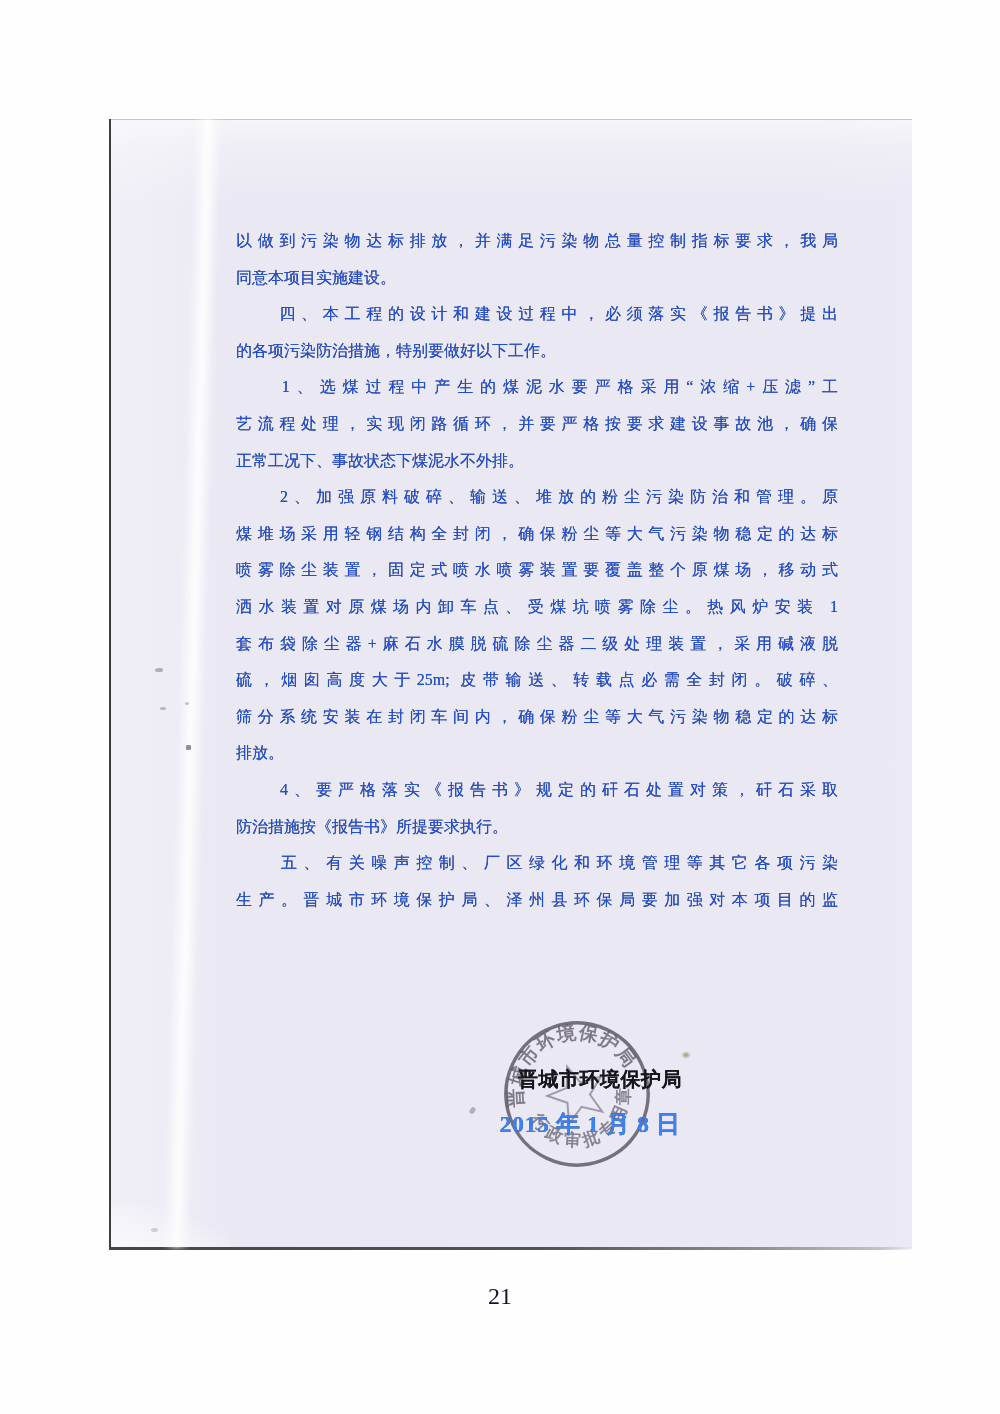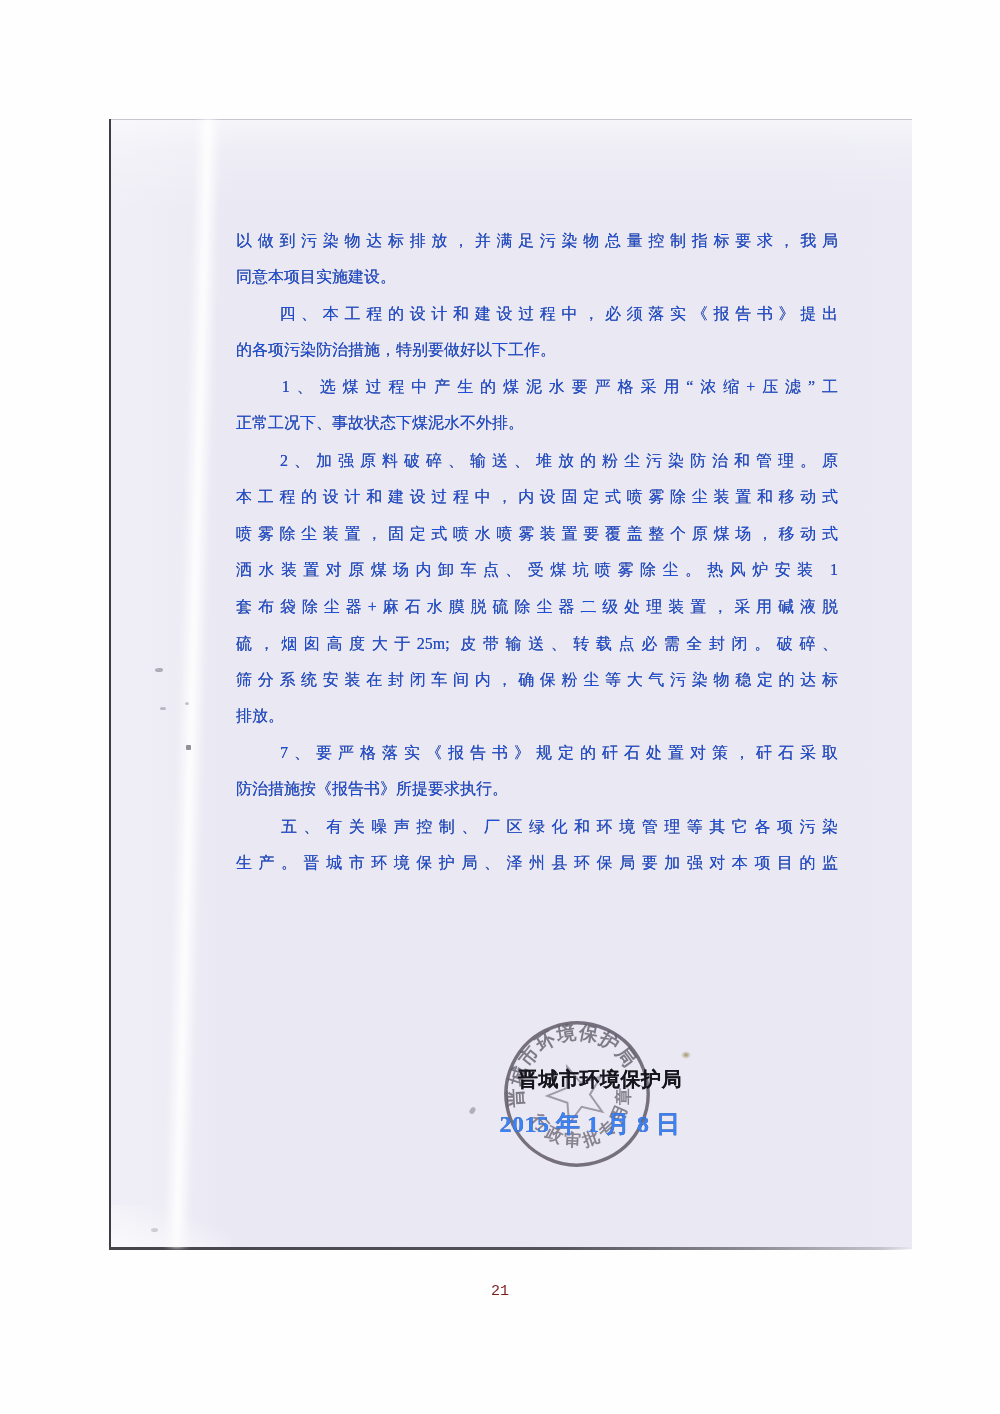--- a/index.html
+++ b/index.html
@@ -41,41 +41,41 @@
   .text-block{
     position:absolute;left:236px;top:223px;width:602px;
     color:#1d4ed8;font-size:16px;
     text-shadow:0 0 .4px rgba(43,40,48,.75);
   }
   .line{
     line-height:36.6px;height:36.6px;overflow:hidden;
     white-space:pre-wrap;
     text-align:justify;text-align-last:justify;
   }
-  .line.endp{text-align-last:left;font-family:Liberation Mono, monospace;}
+  .line.endp{text-align-last:left;}
   
   .sig-issuer{
     position:absolute;left:450px;top:1066px;width:300px;text-align:center;
     font-size:20px;font-weight:700;color:#17151c;letter-spacing:.5px;
     text-shadow:0 0 .4px rgba(23,21,28,.8);z-index:4;
   }
   .sig-date{
     position:absolute;left:440px;top:1108px;width:300px;text-align:center;
     font-size:24px;font-weight:700;color:#3b82f6;letter-spacing:.5px;
     text-shadow:0 0 .4px rgba(23,21,28,.8);z-index:4;
   }
   
   .stamp{position:absolute;left:492px;top:1009px;width:170px;height:170px;z-index:3;
     filter:blur(.3px);opacity:.92;}
   .stamp text{font-family:"Liberation Serif","DejaVu Serif",serif;font-weight:700;}
   
   .page-number{
     position:absolute;left:450px;top:1283px;width:100px;text-align:center;
-    font-family:Liberation Mono, monospace;
-    font-size:15px;color:#7f1d1d;z-index:4;
+    font-family:Liberation Serif, serif;
+    font-size:24px;color:#0f172a;z-index:4;
   }
 </style>
 </head>
 <body>
 
 <div class="canvas">
 
   <div class="paper"></div>
   <div class="edge-left"></div>
   <div class="edge-bottom"></div>
@@ -106,30 +106,31 @@
       <polygon points="85,56 92.4,75.8 113.5,76.7 97,89.9 102.6,110.3 85,98.6 67.4,110.3 73,89.9 56.5,76.7 77.6,75.8" fill="none" stroke="rgba(86,79,94,0.55)" stroke-width="2"></polygon>
     </g>
   </svg>
 
   <div class="text-block">
       <div class="line">以做到污染物达标排放，并满足污染物总量控制指标要求，我局</div>
       <div class="line endp">同意本项目实施建设。</div>
       <div class="line">　　四、本工程的设计和建设过程中，必须落实《报告书》提出</div>
       <div class="line endp">的各项污染防治措施，特别要做好以下工作。</div>
       <div class="line">　　1、选煤过程中产生的煤泥水要严格采用“浓缩+压滤”工</div>
+      <div class="line">艺流程处理，实现闭路循环，并要严格按要求建设事故池，确保</div>
       <div class="line endp">正常工况下、事故状态下煤泥水不外排。</div>
       <div class="line">　　2、加强原料破碎、输送、堆放的粉尘污染防治和管理。原</div>
-      <div class="line">本工程的设计和建设过程中，内设固定式喷雾除尘装置和移动式</div>
+      <div class="line">煤堆场采用轻钢结构全封闭，确保粉尘等大气污染物稳定的达标</div>
       <div class="line">喷雾除尘装置，固定式喷水喷雾装置要覆盖整个原煤场，移动式</div>
       <div class="line">洒水装置对原煤场内卸车点、受煤坑喷雾除尘。热风炉安装 1</div>
       <div class="line">套布袋除尘器+麻石水膜脱硫除尘器二级处理装置，采用碱液脱</div>
       <div class="line">硫，烟囱高度大于25m; 皮带输送、转载点必需全封闭。破碎、</div>
       <div class="line">筛分系统安装在封闭车间内，确保粉尘等大气污染物稳定的达标</div>
       <div class="line endp">排放。</div>
-      <div class="line">　　7、要严格落实《报告书》规定的矸石处置对策，矸石采取</div>
+      <div class="line">　　4、要严格落实《报告书》规定的矸石处置对策，矸石采取</div>
       <div class="line endp">防治措施按《报告书》所提要求执行。</div>
       <div class="line">　　五、有关噪声控制、厂区绿化和环境管理等其它各项污染</div>
       <div class="line">生产。晋城市环境保护局、泽州县环保局要加强对本项目的监</div>
     </div>
 
   <div class="sig-issuer">晋城市环境保护局</div>
   <div class="sig-date">2015 年 1 月 8 日</div>
 
   <div class="page-number">21</div>
 

